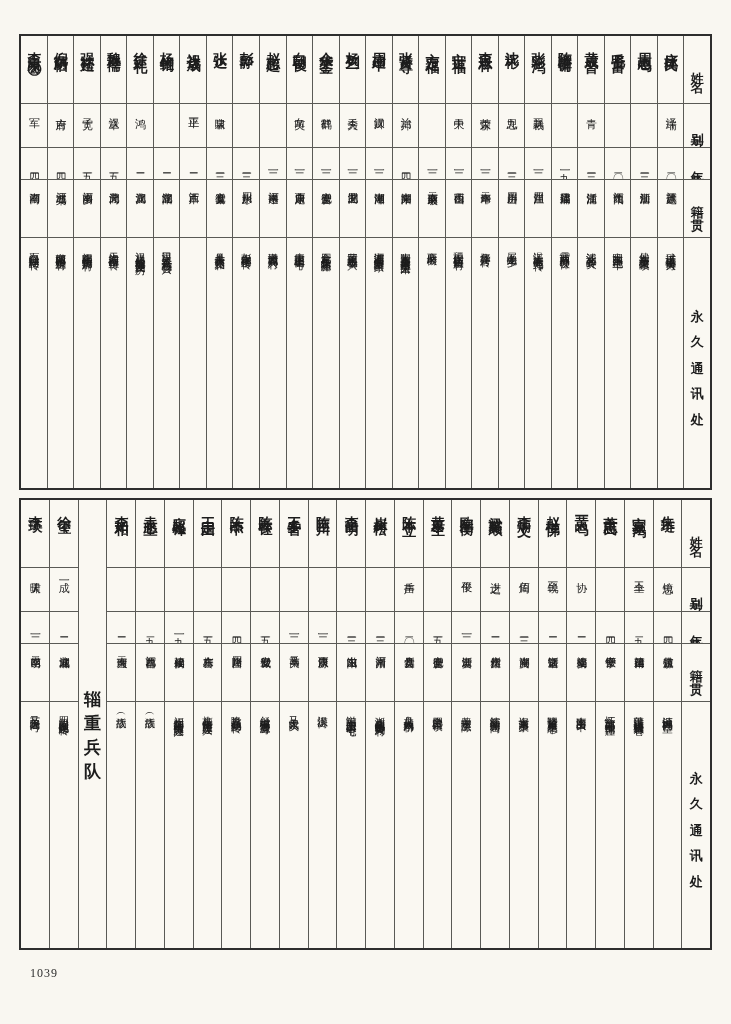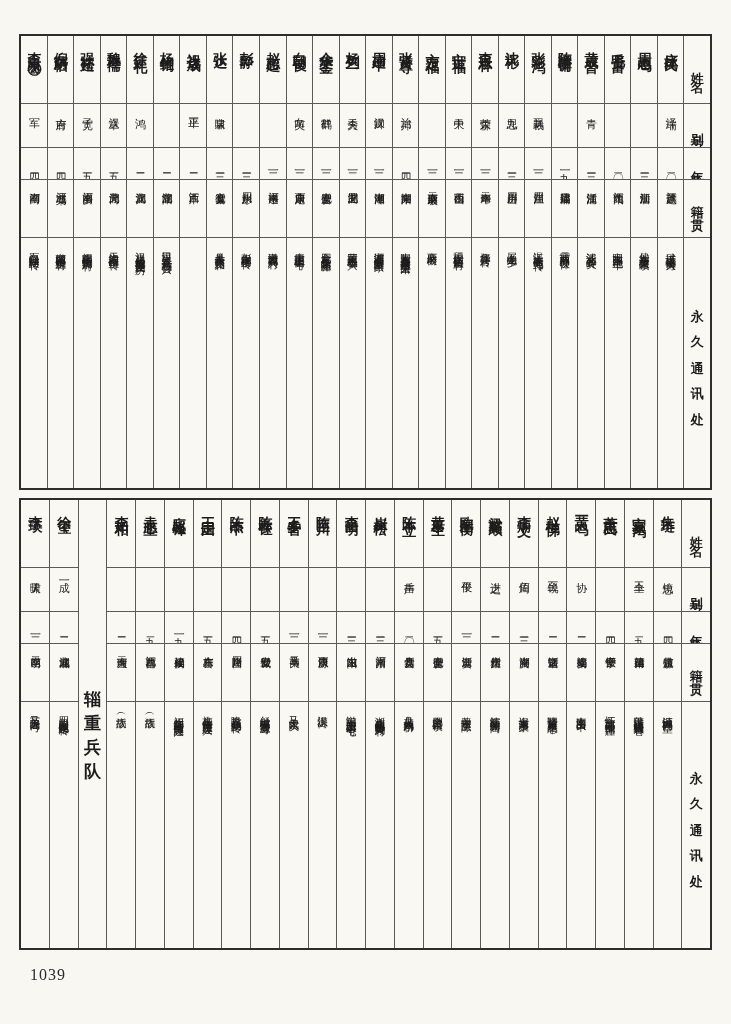--- a/index.html
+++ b/index.html
@@ -42,21 +42,21 @@
   .hlabel{font-weight:bold;font-size:13px;}
   .sp-xs{letter-spacing:3px;}
   .sp-md{letter-spacing:8px;}
   .sp-lg{letter-spacing:13px;}
   .sp-xl{letter-spacing:26px;}
   .hc{align-items:center !important;padding-top:0 !important;}
   .divider-col .cell{align-items:center;}
   .divlabel{font-weight:bold;font-size:17px;letter-spacing:24px;}
   .folio{
     position:absolute;left:30px;top:966px;
-    font-size:16px;color:#2b2b2b;letter-spacing:1px;
+    font-size:12px;color:#2b2b2b;letter-spacing:1px;
   }
 </style>
 </head>
 <body>
 
 <div class="page">
   <div class="dir-table t-top" id="table-0">
   <div class="col header-col">
     <div class="cell name-c hc">
           <span class="vtext hlabel sp-md">姓名</span>

